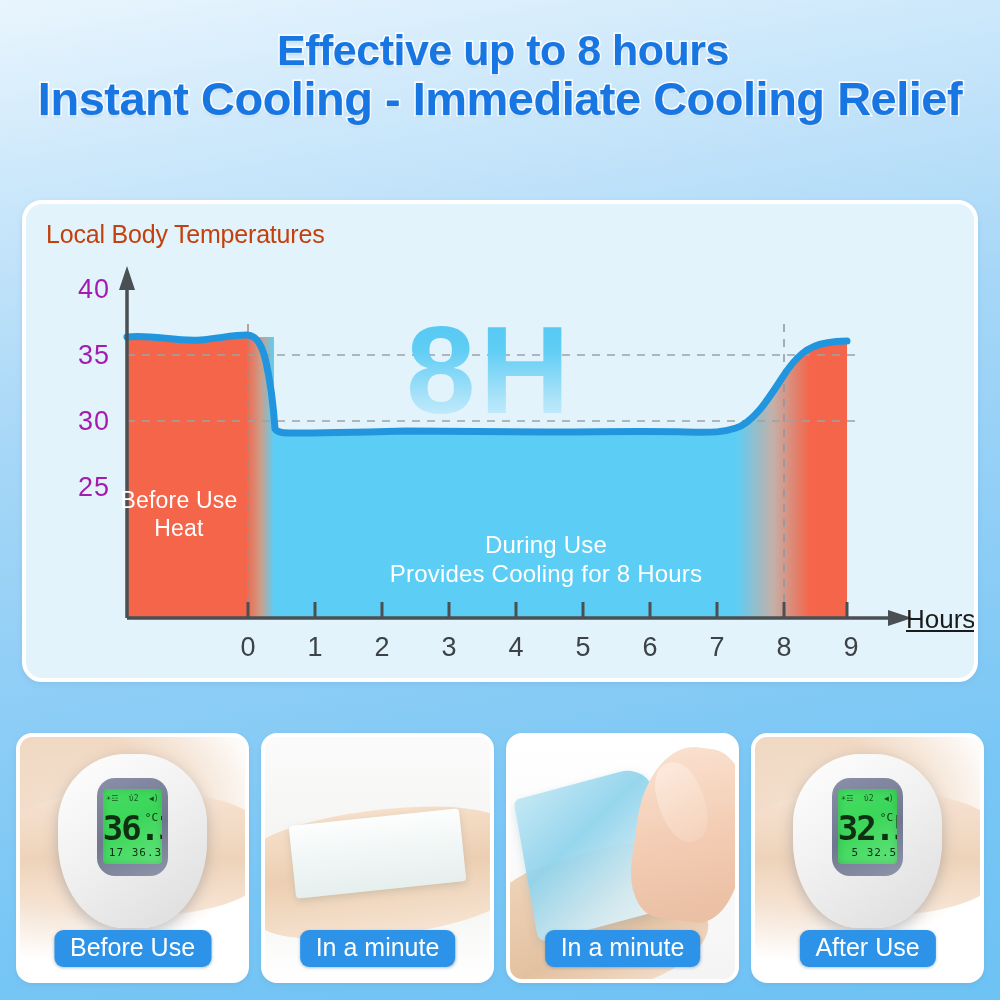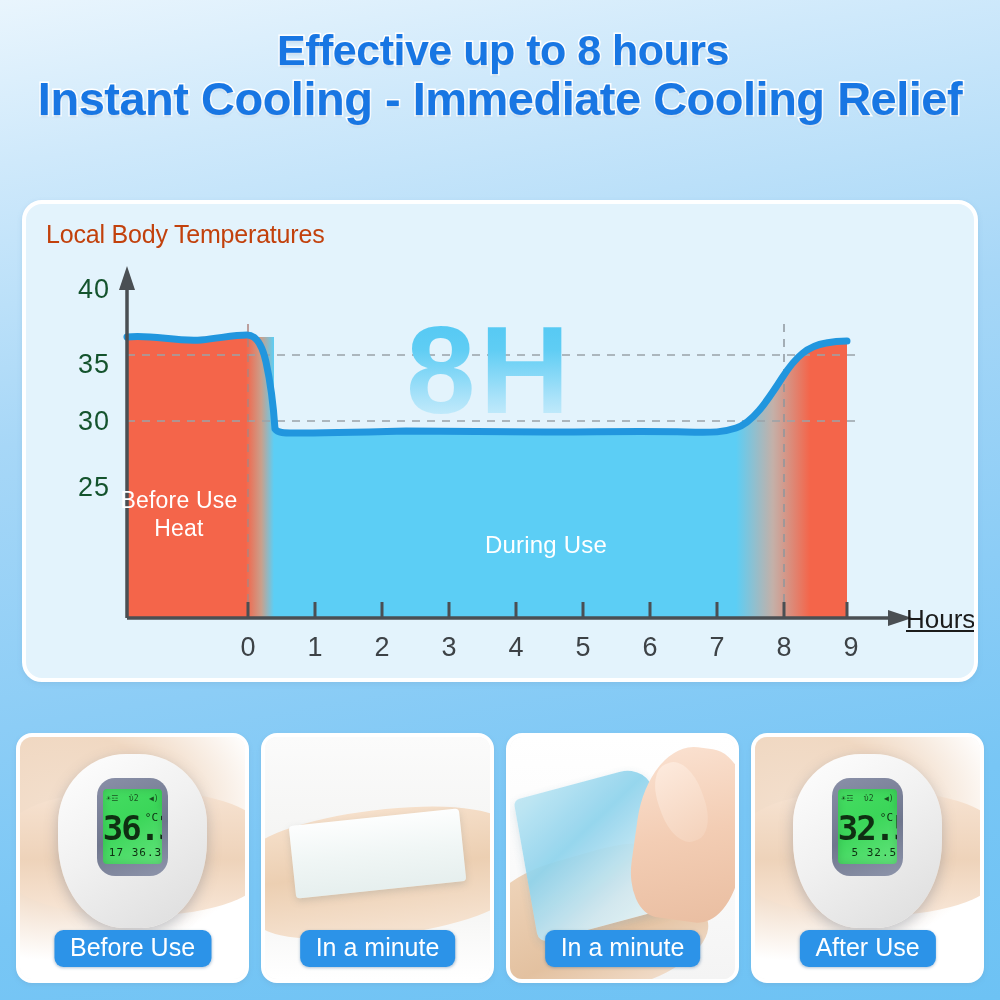--- a/index.html
+++ b/index.html
@@ -39,21 +39,21 @@
     overflow:hidden;
   }
   .chart-title {
     position:absolute; left:20px; top:16px;
     font-size:25px; color:#c2410c; letter-spacing:-.2px;
   }
 
   .plot { position:absolute; left:0; top:0; width:956px; height:482px; }
 
   .ylabel {
-    position:absolute; font-size:27px; color:#14532d; text-align:right;
+    position:absolute; font-size:27px; color:#a21caf; text-align:right;
     width:46px; letter-spacing:1px;
   }
   .xlabel {
     position:absolute; font-size:27px; color:#3d4246; text-align:center;
     width:30px; letter-spacing:0;
   }
   .axis-name {
     position:absolute; font-size:26px; color:#1b1b1b;
   }
 
@@ -272,21 +272,21 @@
       <line x1="490" y1="414" x2="490" y2="398"></line>
       <line x1="557" y1="414" x2="557" y2="398"></line>
       <line x1="624" y1="414" x2="624" y2="398"></line>
       <line x1="691" y1="414" x2="691" y2="398"></line>
       <line x1="758" y1="414" x2="758" y2="398"></line>
       <line x1="821" y1="414" x2="821" y2="398"></line>
     </g>
   </svg>
 
   <div class="ylabel" style="left:38px; top:70px;">40</div>
-  <div class="ylabel" style="left:38px; top:136px;margin-top:9px;">35</div>
+  <div class="ylabel" style="left:38px; top:136px;">35</div>
   <div class="ylabel" style="left:38px; top:202px;">30</div>
   <div class="ylabel" style="left:38px; top:268px;">25</div>
 
   <div class="xlabel" style="left:207px; top:428px;">0</div>
   <div class="xlabel" style="left:274px; top:428px;">1</div>
   <div class="xlabel" style="left:341px; top:428px;">2</div>
   <div class="xlabel" style="left:408px; top:428px;">3</div>
   <div class="xlabel" style="left:475px; top:428px;">4</div>
   <div class="xlabel" style="left:542px; top:428px;">5</div>
   <div class="xlabel" style="left:609px; top:428px;">6</div>
@@ -297,20 +297,21 @@
   <div class="axis-name" style="left:880px; top:400px;text-decoration:underline;">Hours</div>
 
   <div class="watermark">8H</div>
 
   <div class="region-label region-before">
     <div>Before Use</div>
     <div>Heat</div>
   </div>
   <div class="region-label region-during">
     <div>During Use</div>
+    <div>Provides Cooling for 8 Hours</div>
   </div>
 </div>
 
 <div class="cards">
 
   <div class="card">
     <div class="card-photo">
       <div class="ph-skin"></div>
       <div class="ph-skin2"></div>
       <div class="therm-body">

